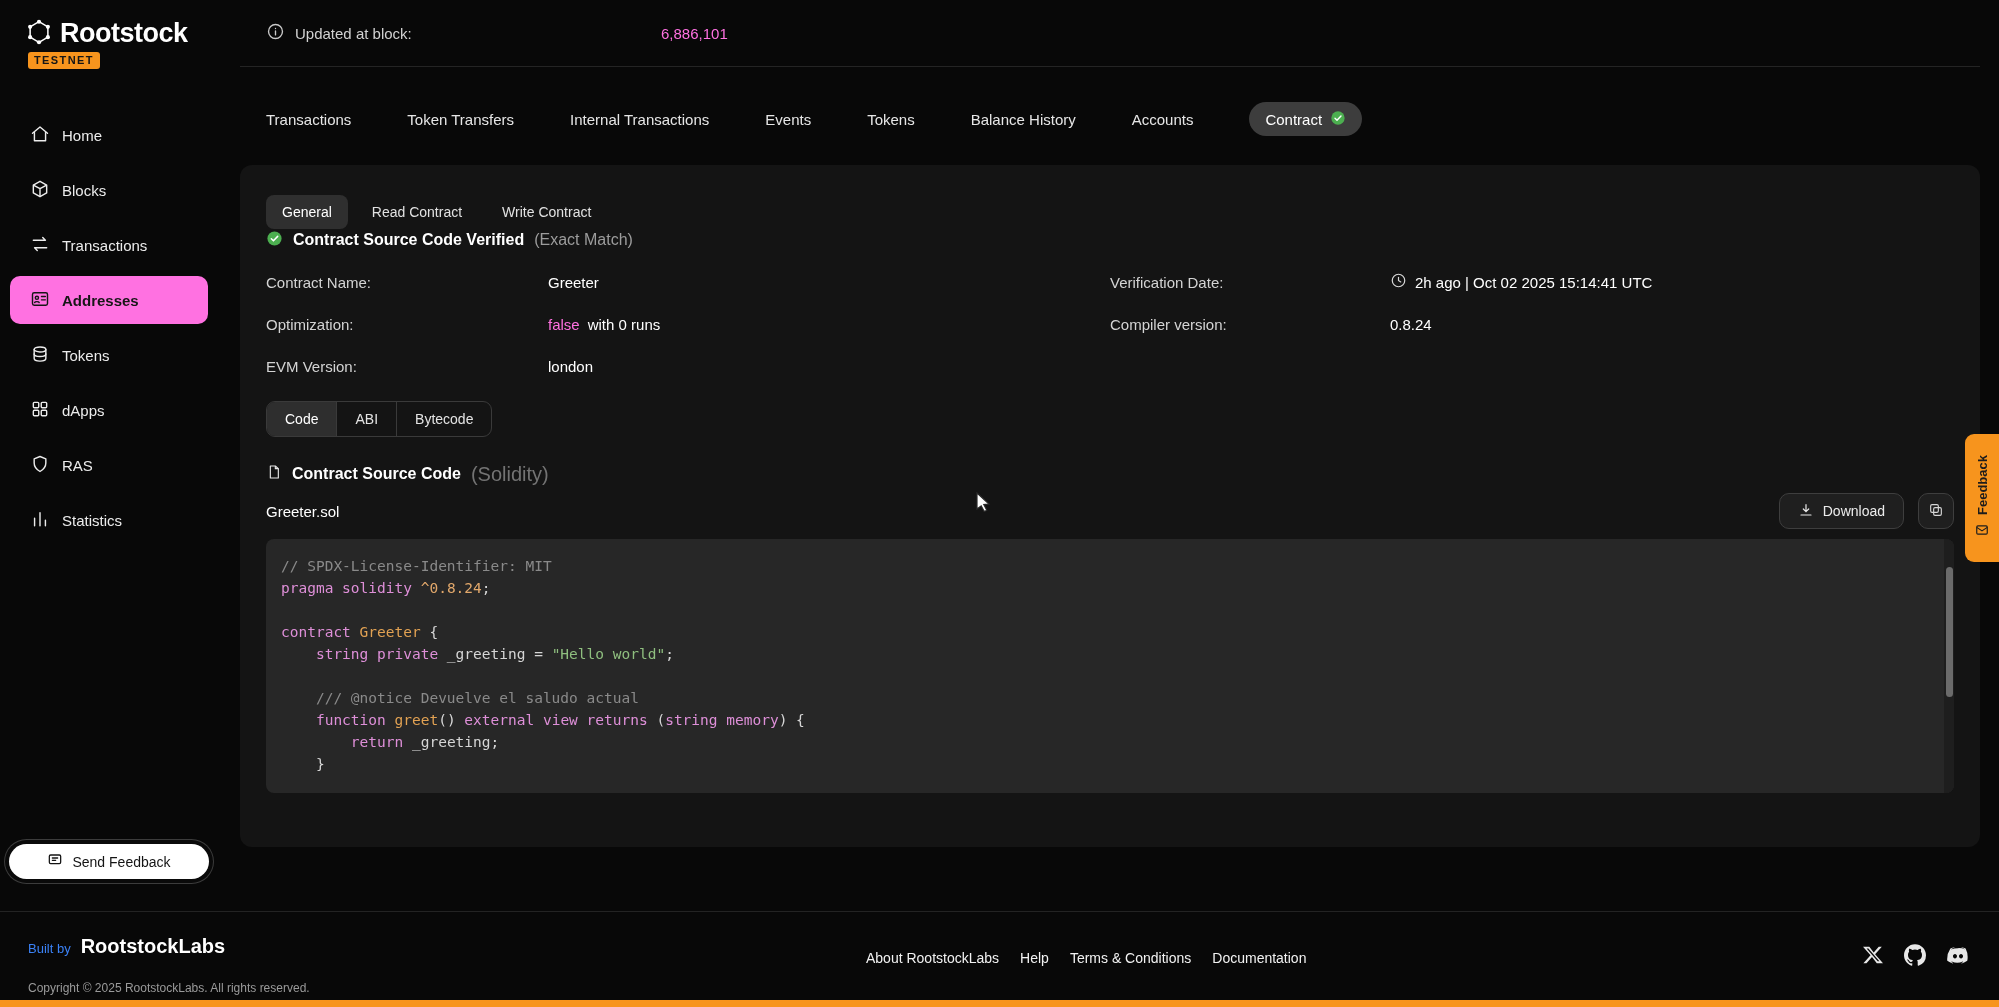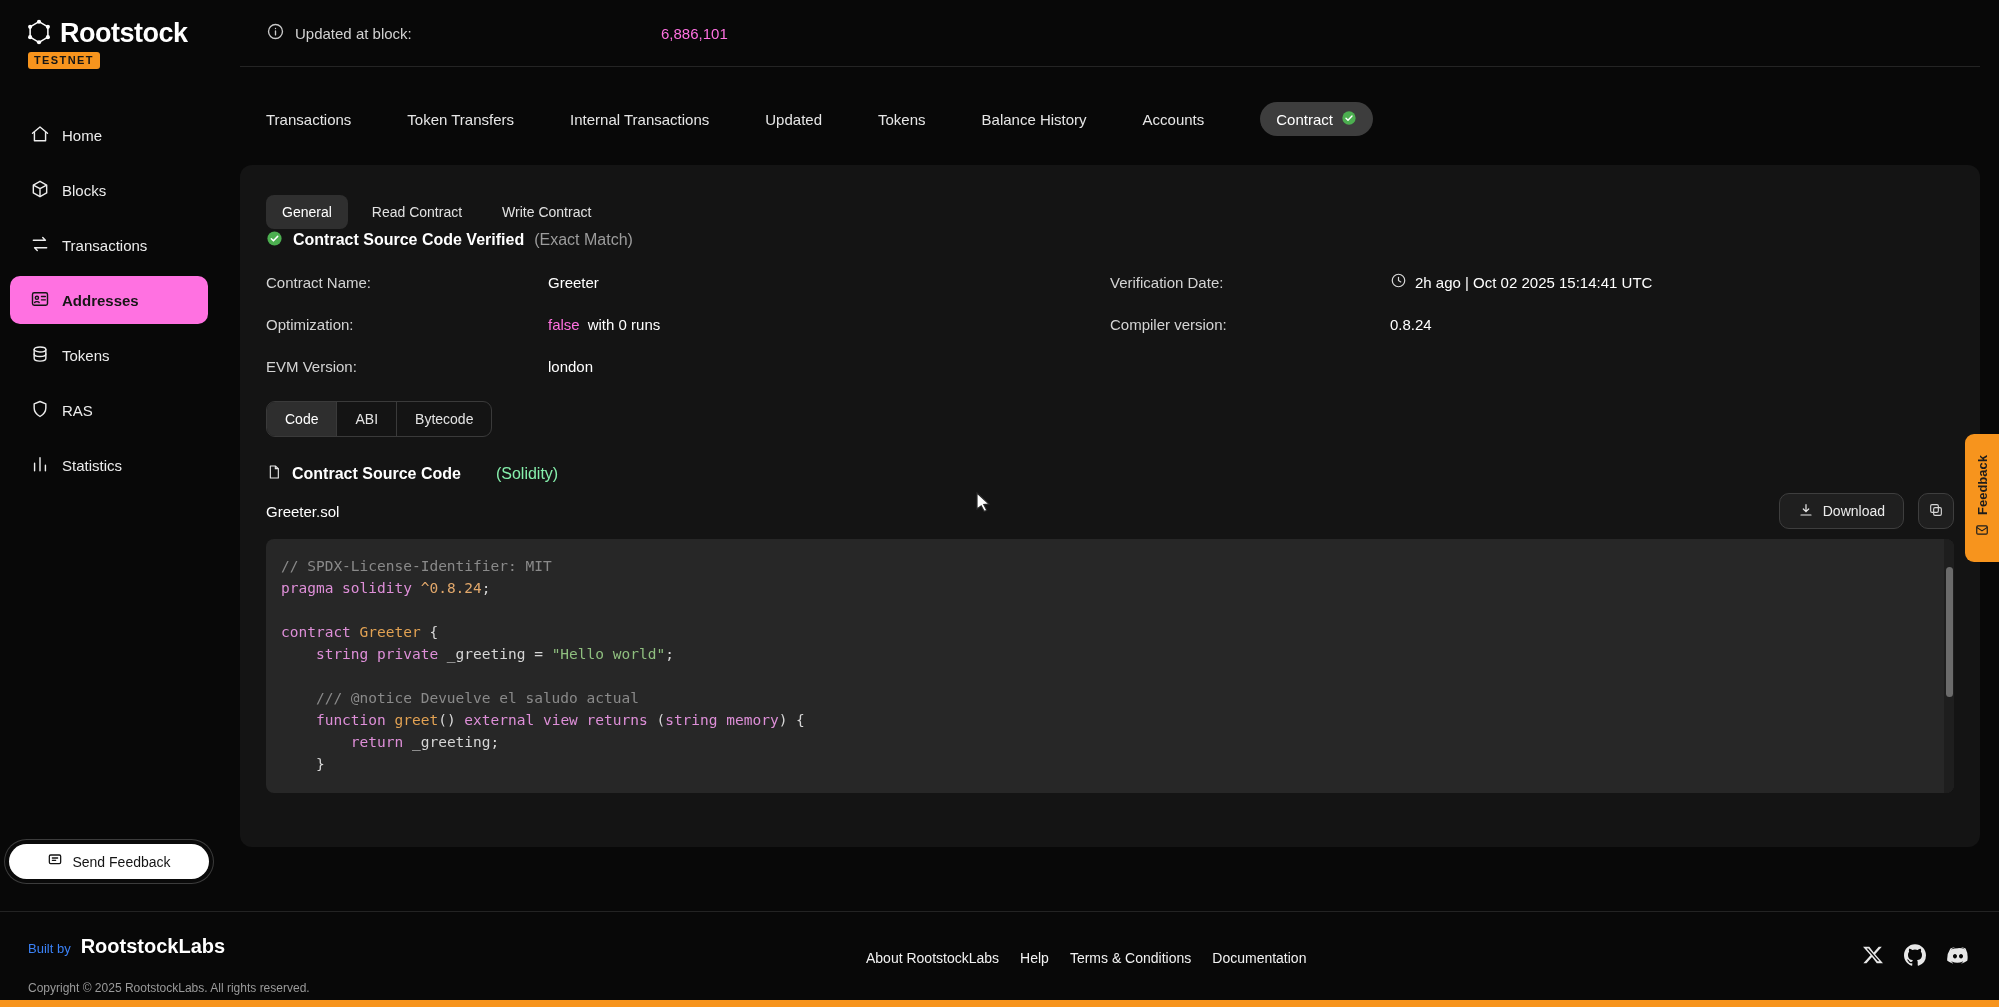--- a/index.html
+++ b/index.html
@@ -44,21 +44,21 @@
   .field-value { color:#fff; font-size:15px; display:flex; align-items:center; gap:8px; }
   .pink { color:#ff71e1; }
 
   .seg { margin-top:14px; display:inline-flex; border:1px solid #3a3a3a; border-radius:9px; overflow:hidden; height:36px; }
   .seg-btn { padding:0 18px; display:flex; align-items:center; font-size:14px; color:#e4e4e4; border-right:1px solid #3a3a3a; background:transparent; cursor:pointer; }
   .seg-btn:last-child { border-right:none; }
   .seg-btn.active { background:#2e2e2e; color:#fff; }
 
   .source-head { margin-top:26px; display:flex; align-items:center; gap:10px; height:22px; }
   .source-title { font-size:16px; font-weight:700; color:#fff; }
-  .source-suffix { font-size:16px; color:#86efac;margin-left:25px; }
+  .source-suffix { font-size:20px; color:#737373; }
 
   .file-row { margin-top:6px; display:flex; align-items:center; height:40px; }
   .file-name { font-size:15px; color:#fff; }
   .download-btn { margin-left:auto; display:flex; align-items:center; gap:9px; height:36px; padding:0 18px; background:#1f1f1f; border:1px solid #3e3e3e; border-radius:10px; color:#ececec; font-size:14px; cursor:pointer; }
   .copy-btn { margin-left:14px; width:36px; height:36px; display:flex; align-items:center; justify-content:center; background:#1f1f1f; border:1px solid #3e3e3e; border-radius:10px; color:#d6d6d6; cursor:pointer; }
 
   .code-wrap { margin-top:8px; position:relative; background:#272727; border-radius:8px; height:254px; overflow:hidden; }
   .code-content { padding:16px 20px 0 15px; font-family:"DejaVu Sans Mono", monospace; font-size:14.5px; line-height:22px; white-space:pre; }
   .tok-com { color:#8a8a8a; } .tok-kw { color:#de8fd8; } .tok-num { color:#e2a86b; }
   .tok-fn { color:#e2a253; } .tok-str { color:#8fbf7f; } .tok-pl { color:#d6d6d6; }
@@ -140,20 +140,29 @@
       </div>
       <div class="nav-item">
         <span><svg width="20" height="20" viewBox="0 0 24 24" fill="none" stroke="currentColor" stroke-width="1.7" stroke-linecap="round">
               <ellipse cx="12" cy="6.5" rx="7" ry="3"></ellipse>
               <path d="M5 6.5v5.5c0 1.66 3.13 3 7 3s7-1.34 7-3V6.5"></path>
               <path d="M5 12v5.5c0 1.66 3.13 3 7 3s7-1.34 7-3V12"></path>
             </svg></span>
         <span>Tokens</span>
       </div>
       <div class="nav-item">
+        <span><svg width="20" height="20" viewBox="0 0 24 24" fill="none" stroke="currentColor" stroke-width="1.7">
+              <rect x="4" y="4" width="6.5" height="6.5" rx="1.2"></rect>
+              <rect x="13.5" y="4" width="6.5" height="6.5" rx="1.2"></rect>
+              <rect x="4" y="13.5" width="6.5" height="6.5" rx="1.2"></rect>
+              <rect x="13.5" y="13.5" width="6.5" height="6.5" rx="1.2"></rect>
+            </svg></span>
+        <span>dApps</span>
+      </div>
+      <div class="nav-item">
         <span><svg width="20" height="20" viewBox="0 0 24 24" fill="none" stroke="currentColor" stroke-width="1.7" stroke-linejoin="round">
               <path d="M12 3l7 2.8v5c0 4.5-2.9 7.9-7 10.2-4.1-2.3-7-5.7-7-10.2v-5z"></path>
             </svg></span>
         <span>RAS</span>
       </div>
       <div class="nav-item">
         <span><svg width="20" height="20" viewBox="0 0 24 24" fill="none" stroke="currentColor" stroke-width="1.7" stroke-linecap="round">
               <path d="M5.5 20v-9M12 20V4.5M18.5 20v-6.5"></path>
             </svg></span>
         <span>Statistics</span>
@@ -179,21 +188,21 @@
             </svg></span>
         <span>Updated at block:</span>
       </span>
       <span class="block-number">6,886,101</span>
     </div>
 
     <nav class="tabs">
       <span class="tab">Transactions</span>
       <span class="tab">Token Transfers</span>
       <span class="tab">Internal Transactions</span>
-      <span class="tab">Updated</span>
+      <span class="tab">Events</span>
       <span class="tab">Tokens</span>
       <span class="tab">Balance History</span>
       <span class="tab">Accounts</span>
       <span class="tab tab-pill">
         <span>Contract</span>
         <span><svg width="16" height="16" viewBox="0 0 24 24">
               <circle cx="12" cy="12" r="10" fill="#4caf50"></circle>
               <path d="M7.5 12.3l3 3 6-6.3" stroke="#fff" stroke-width="2.1" fill="none" stroke-linecap="round" stroke-linejoin="round"></path>
             </svg></span>
       </span>

